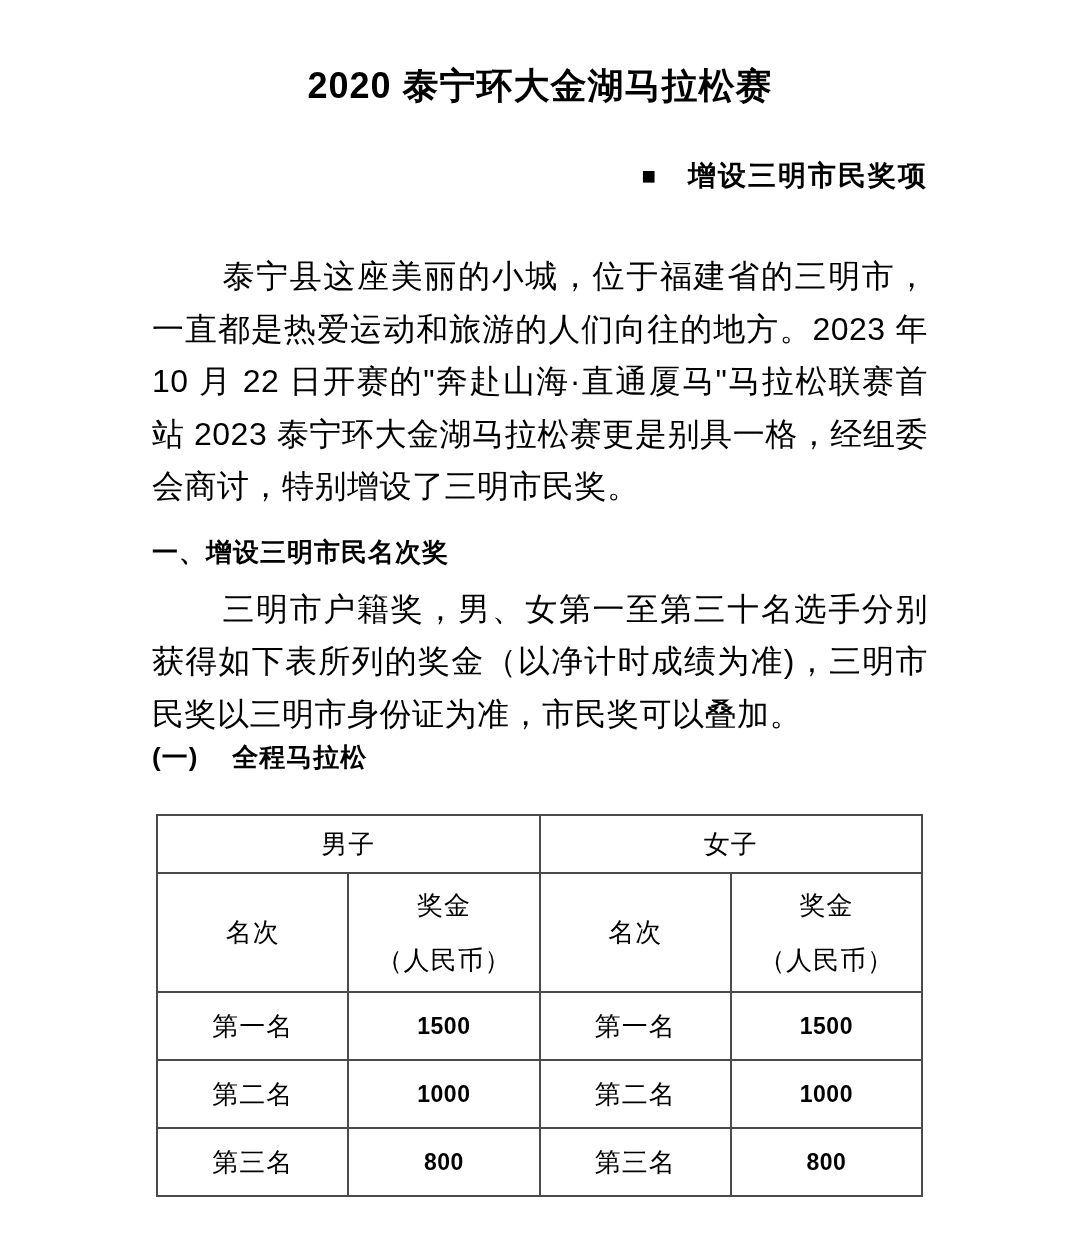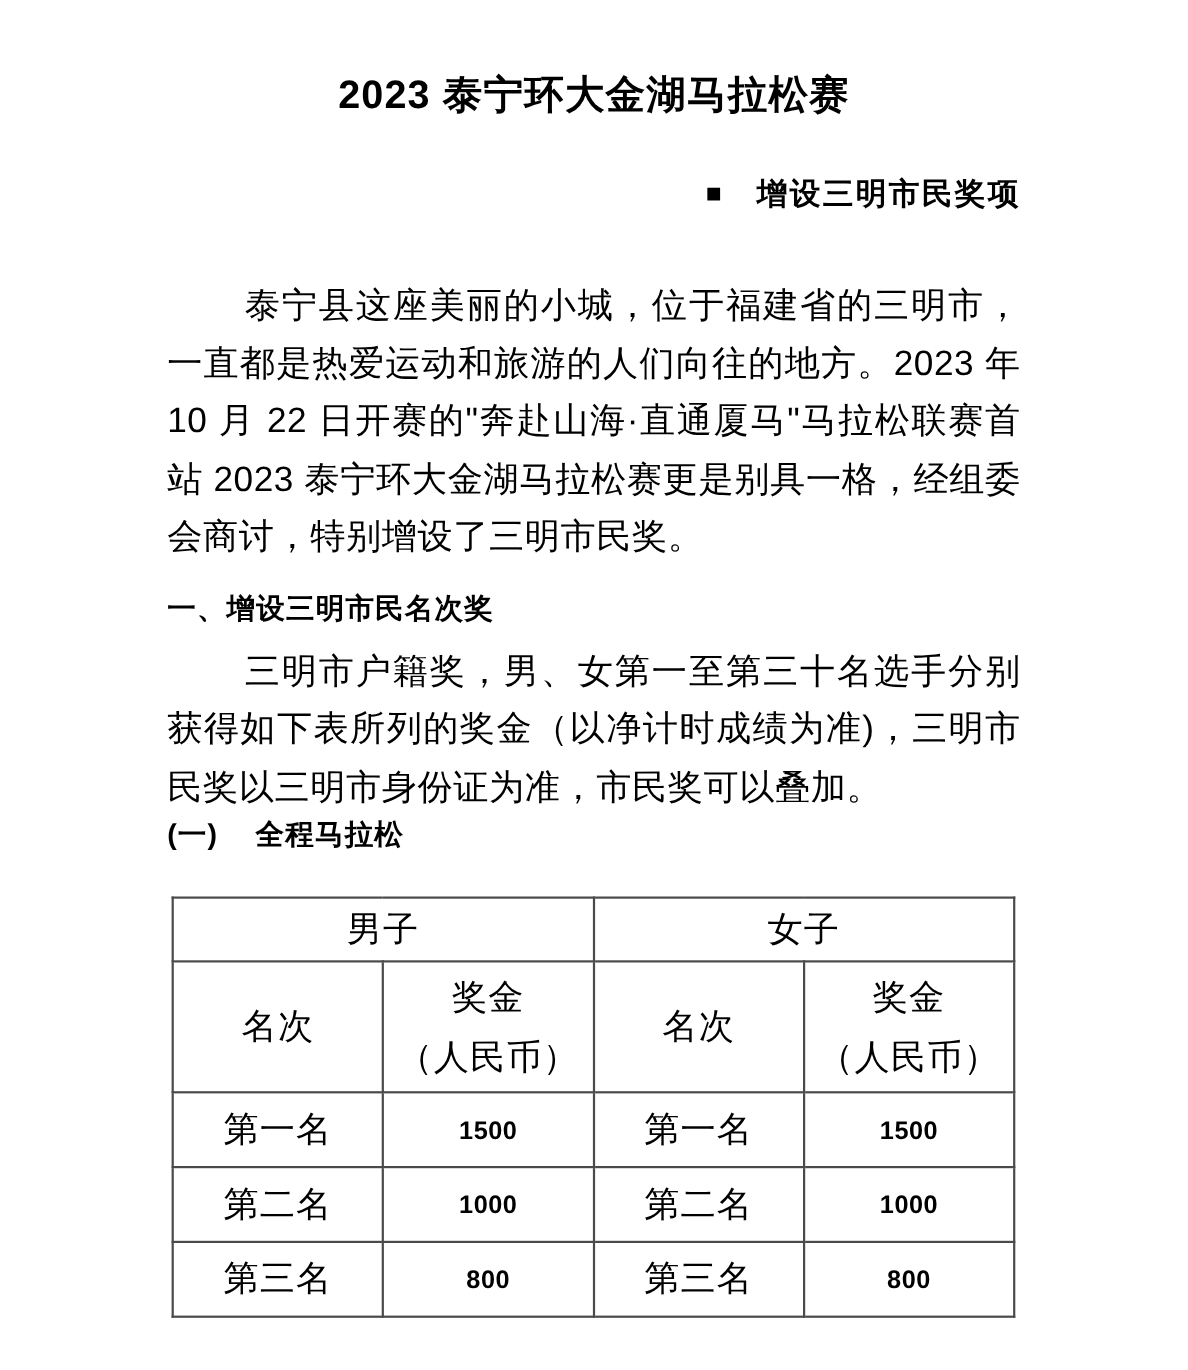--- a/index.html
+++ b/index.html
@@ -79,40 +79,40 @@
     margin-top: 40px;
     margin-left: 4px;
     width: 767px;
     border-collapse: collapse;
     table-layout: fixed;
   }
   .prize-table td {
     border: 2px solid #4a4a4a;
     text-align: center;
     vertical-align: middle;
-    font-size: 32px;
+    font-size: 26px;
     letter-spacing: 1px;
   }
   .prize-table .group-row td { height: 58px; }
   .prize-table .subhead-row td { height: 119px; }
   .prize-table .data-row td { height: 68px; }
   .prize-table .prize-head { line-height: 55px; }
   .prize-table .num {
     font-weight: 700;
     font-size: 23px;
     letter-spacing: 0.5px;
   }
 </style>
 </head>
 <body>
 
 <div class="page">
 
 
-  <h2 class="doc-subtitle">2023 泰宁环大金湖马拉松赛</h2>
+  <h2 class="doc-subtitle">2020 泰宁环大金湖马拉松赛</h2>
 
   <h3 class="bullet-heading">
     <span class="marker">■</span><span>增设三明市民奖项</span>
   </h3>
 
   <p class="body-para para-intro">泰宁县这座美丽的小城，位于福建省的三明市，一直都是热爱运动和旅游的人们向往的地方。2023 年 10 月 22 日开赛的"奔赴山海·直通厦马"马拉松联赛首站 2023 泰宁环大金湖马拉松赛更是别具一格，经组委会商讨，特别增设了三明市民奖。</p>
 
   <h4 class="section-heading">一、增设三明市民名次奖</h4>
 
   <p class="body-para para-section">三明市户籍奖，男、女第一至第三十名选手分别获得如下表所列的奖金（以净计时成绩为准)，三明市民奖以三明市身份证为准，市民奖可以叠加。</p>

